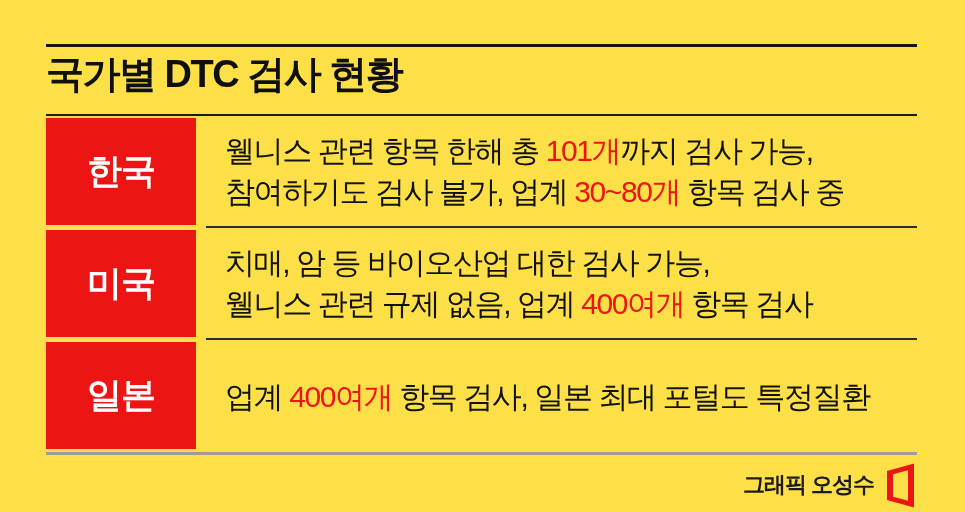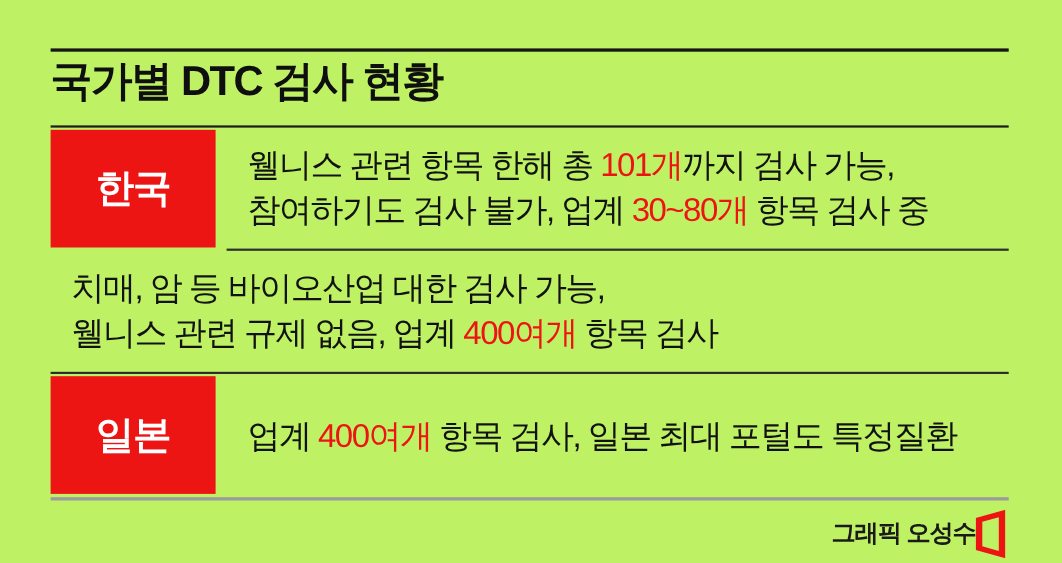--- a/index.html
+++ b/index.html
@@ -1,19 +1,19 @@
 <!DOCTYPE html>
 <html style="--red: #ED1414;"><head>
 <meta charset="utf-8">
 <style>
   * { margin:0; padding:0; box-sizing:border-box; }
   html,body { background:#ffffff; }
   body { font-family:"Liberation Sans","DejaVu Sans",sans-serif; }
   .canvas {
-    position:relative; width:965px; height:512px; background:#bef264; overflow:hidden;
+    position:relative; width:965px; height:512px; background:#fde047; overflow:hidden;
   }
   .top-rule {
     position:absolute; left:46px; top:44px; width:871px; height:3px; background:#161616;
   }
   .title {
     position:absolute; left:46px; top:50px; width:880px;
     font-size:38px; font-weight:bold; letter-spacing:-1.5px; color:#0f0f0f;
     line-height:48px; white-space:nowrap;
   }
   .table {
@@ -31,21 +31,21 @@
     display:flex; flex-direction:column; justify-content:center;
   }
   .row:not(:last-child) .content-cell { border-bottom:2px solid #2e2e2e; }
   .desc-line {
     font-size:30px; font-weight:normal; line-height:41px; letter-spacing:-1.4px;
     color:#121212; white-space:nowrap;
   }
   .desc-line .hl { color:var(--red,#ed1414); }
   .footer {
     position:absolute; right:51px; top:461px; height:48px;
-    display:flex; align-items:center; 
+    display:flex; align-items:center; gap:13px;
   }
   .credit {
     font-size:22px; font-weight:bold; letter-spacing:-1px; color:#1a1a1a; white-space:nowrap;
   }
   .logo { display:block; width:27px; height:45px; }
 </style>
 </head>
 <body>
 
 <div class="canvas">
@@ -56,20 +56,21 @@
 
   <div class="table">
       <div class="row">
         <div class="label-cell">한국</div>
         <div class="content-cell">
           <div class="desc-line"><span>웰니스 관련 항목 한해 총 </span><span class="hl">101개</span><span>까지 검사 가능,</span></div>
           <div class="desc-line"><span>참여하기도 검사 불가, 업계 </span><span class="hl">30~80개</span><span> 항목 검사 중</span></div>
         </div>
       </div>
       <div class="row">
+        <div class="label-cell">미국</div>
         <div class="content-cell">
           <div class="desc-line"><span>치매, 암 등 바이오산업 대한 검사 가능,</span></div>
           <div class="desc-line"><span>웰니스 관련 규제 없음, 업계 </span><span class="hl">400여개</span><span> 항목 검사</span></div>
         </div>
       </div>
       <div class="row">
         <div class="label-cell">일본</div>
         <div class="content-cell">
           <div class="desc-line"><span>업계 </span><span class="hl">400여개</span><span> 항목 검사, 일본 최대 포털도 특정질환</span></div>
         </div>

